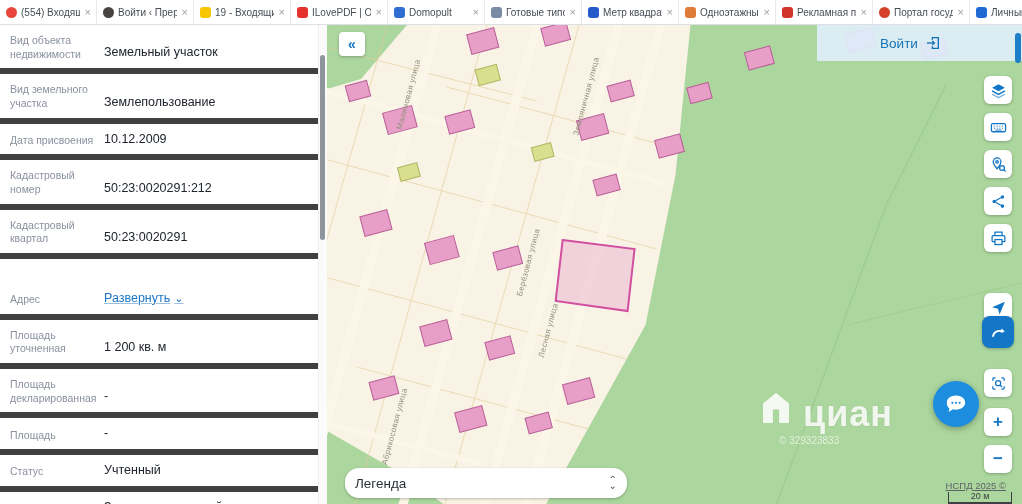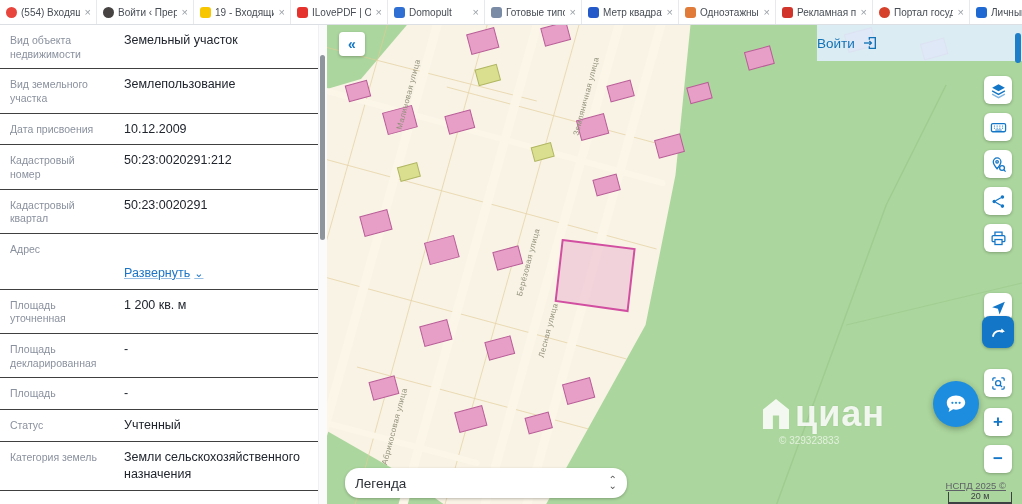--- a/index.html
+++ b/index.html
@@ -14,38 +14,38 @@
   .fav{width:11px;height:11px;border-radius:3px;flex:0 0 auto;background:#999;}
   .tab:nth-child(2) .fav,.tab:nth-child(1) .fav,.tab:nth-child(10) .fav{border-radius:50%;}
   .tab-label{white-space:nowrap;overflow:hidden;text-overflow:clip;flex:1;}
   .tab-close{color:#9aa0a6;font-size:11px;line-height:1;flex:0 0 auto;padding:0 1px;}
 
   
   .content{display:flex;height:480px;}
 
   
   .panel{width:318px;flex:0 0 auto;background:#fff;overflow:hidden;}
-  .frow{display:flex;gap:20px;padding:7px 10px;border-bottom:1px solid #404040;}
+  .frow{display:flex;gap:0;padding:7px 10px;border-bottom:6px solid #404040;align-items:flex-end;}
   .flabel{width:94px;flex:0 0 auto;font-size:10.5px;color:#8a919e;line-height:1.3;padding-top:2px;}
   .fvalue{font-size:12.5px;color:#20252e;line-height:1.35;}
   .expand-link{display:inline-flex;align-items:center;gap:4px;color:#1b74c5;font-size:12.5px;
     margin-top:7px;cursor:pointer;text-decoration:underline;text-decoration-color:rgba(27,116,197,.45);}
   .expand-link .chev{font-size:11px;text-decoration:none;}
 
   
   .vscroll{width:8px;flex:0 0 auto;background:#fbfbfc;border-left:1px solid #eef0f2;position:relative;}
   .vscroll .thumb{position:absolute;left:1px;top:30px;width:5px;height:185px;background:#8f959d;border-radius:3px;}
 
   
   .map{flex:1;position:relative;overflow:hidden;background:#f8f3e5;}
   .map svg.basemap{position:absolute;inset:0;width:100%;height:100%;display:block;}
   .street-label{font-size:8px;fill:#93907b;letter-spacing:.4px;}
 
   .login-bar{position:absolute;top:0;right:0;width:205px;height:36px;
-    background:rgba(222,238,250,.92);display:flex;align-items:center;justify-content:flex-start;
+    background:rgba(222,238,250,.92);display:flex;align-items:center;justify-content:center;
     padding-right:18px;box-sizing:border-box;}
   .login-btn{display:flex;align-items:center;gap:7px;color:#1272b6;font-size:13.5px;cursor:pointer;}
 
   .collapse-btn{position:absolute;top:7px;left:12px;width:26px;height:24px;background:#fff;
     border:none;border-radius:4px;box-shadow:0 1px 3px rgba(0,0,0,.25);color:#1476c6;
     font-size:14px;font-weight:bold;display:flex;align-items:center;justify-content:center;cursor:pointer;}
 
   .tool-btn{position:absolute;right:10px;width:28px;height:28px;background:#fff;border:none;
     border-radius:6px;box-shadow:0 1px 3px rgba(0,0,0,.25);color:#1476c6;
     display:flex;align-items:center;justify-content:center;cursor:pointer;padding:0;}
@@ -62,21 +62,21 @@
     padding:0 10px;box-sizing:border-box;font-size:13.5px;color:#2c3138;cursor:pointer;}
   .legend-chevrons{margin-left:auto;display:flex;flex-direction:column;line-height:6px;
     font-size:10px;color:#555;align-items:center;}
 
   .map-credit{position:absolute;right:16px;bottom:14px;font-size:9.5px;color:#5f6368;text-decoration:underline;}
   .scale{position:absolute;right:10px;bottom:1px;width:62px;font-size:9px;color:#3c4043;
     text-align:center;border-left:1px solid #3c4043;border-right:1px solid #3c4043;
     border-bottom:2px solid #3c4043;line-height:9px;padding-bottom:1px;}
 
   .watermark{position:absolute;left:436px;top:368px;color:rgba(255,255,255,.85);
-    font-size:36px;font-weight:bold;letter-spacing:1px;display:flex;align-items:center;gap:6px;
+    font-size:36px;font-weight:bold;letter-spacing:1px;display:flex;align-items:flex-start;gap:14px;
     pointer-events:none;text-shadow:0 0 2px rgba(0,0,0,.08);}
   .wm-logo{width:26px;height:30px;background:rgba(255,255,255,.85);
     clip-path:polygon(0 100%,0 35%,50% 0,100% 35%,100% 100%,62% 100%,62% 55%,38% 55%,38% 100%);}
   .watermark-id{position:absolute;left:452px;top:410px;color:rgba(255,255,255,.65);
     font-size:10px;pointer-events:none;}
 
   
   .browser-scrollbar{position:absolute;right:0;top:24px;bottom:0;width:8px;background:transparent;}
   .browser-scrollbar .bthumb{position:absolute;right:1px;top:9px;width:6px;height:30px;
     background:#1e7ec8;border-radius:3px;}

